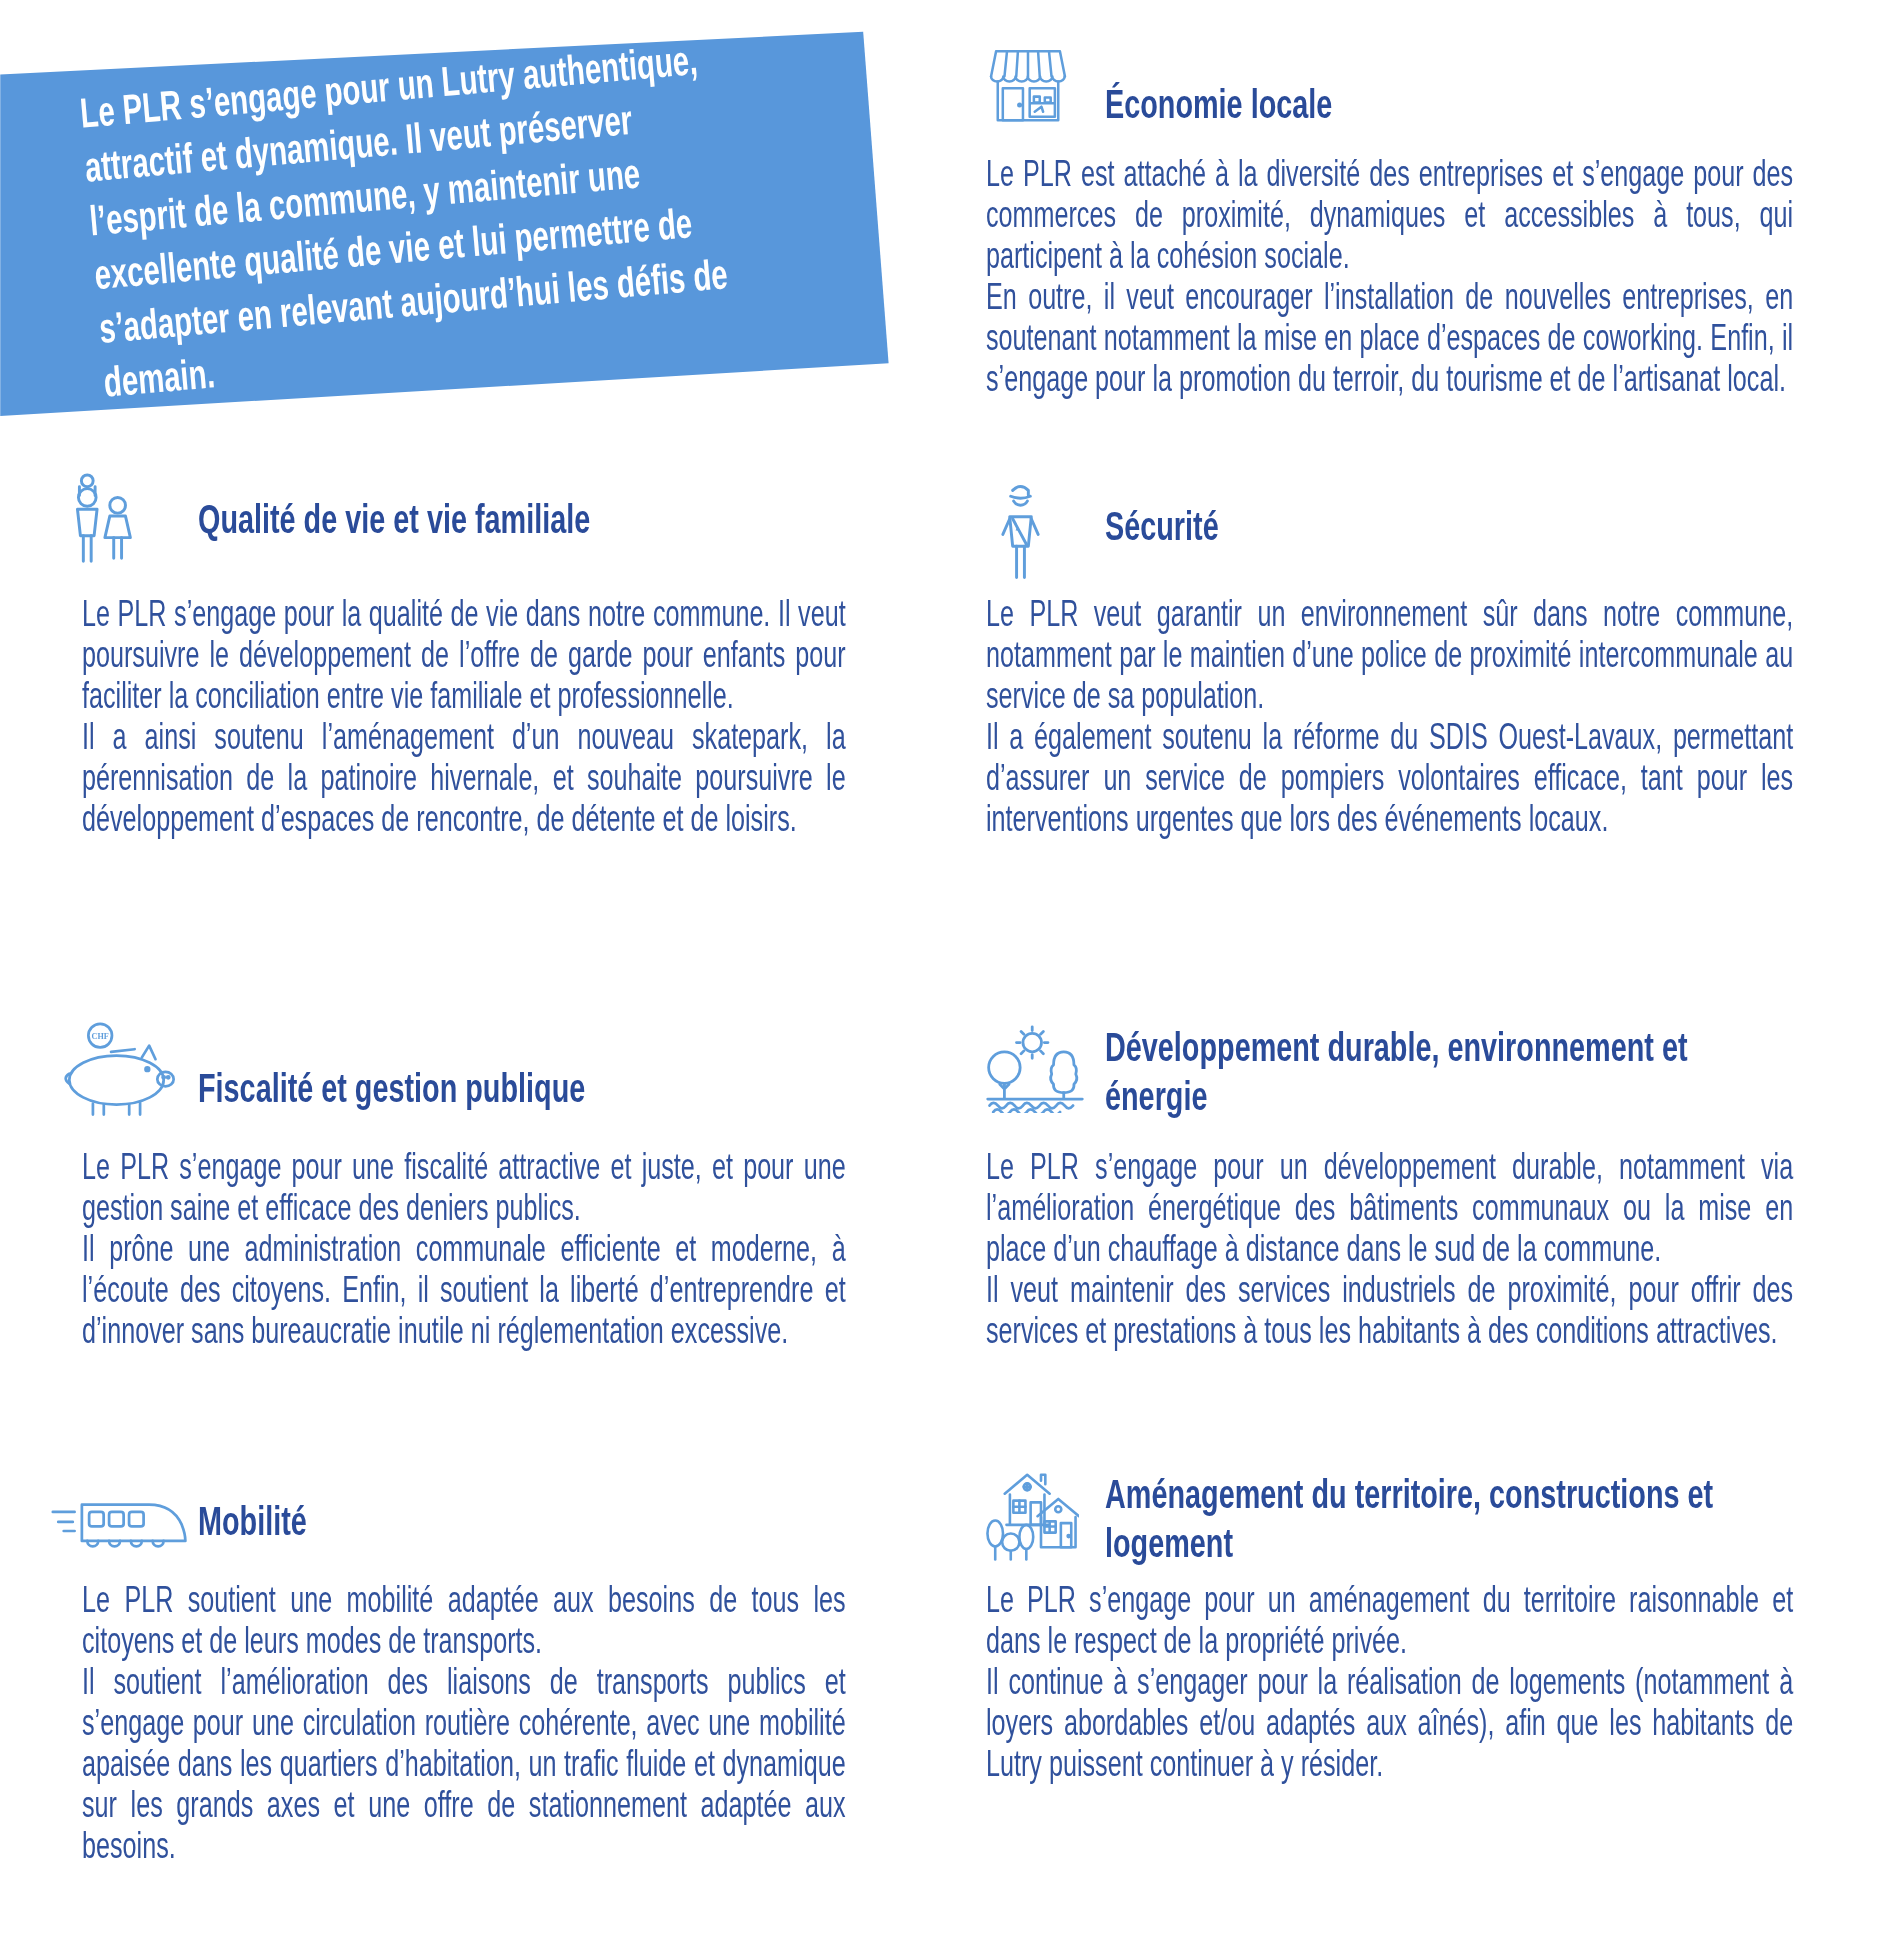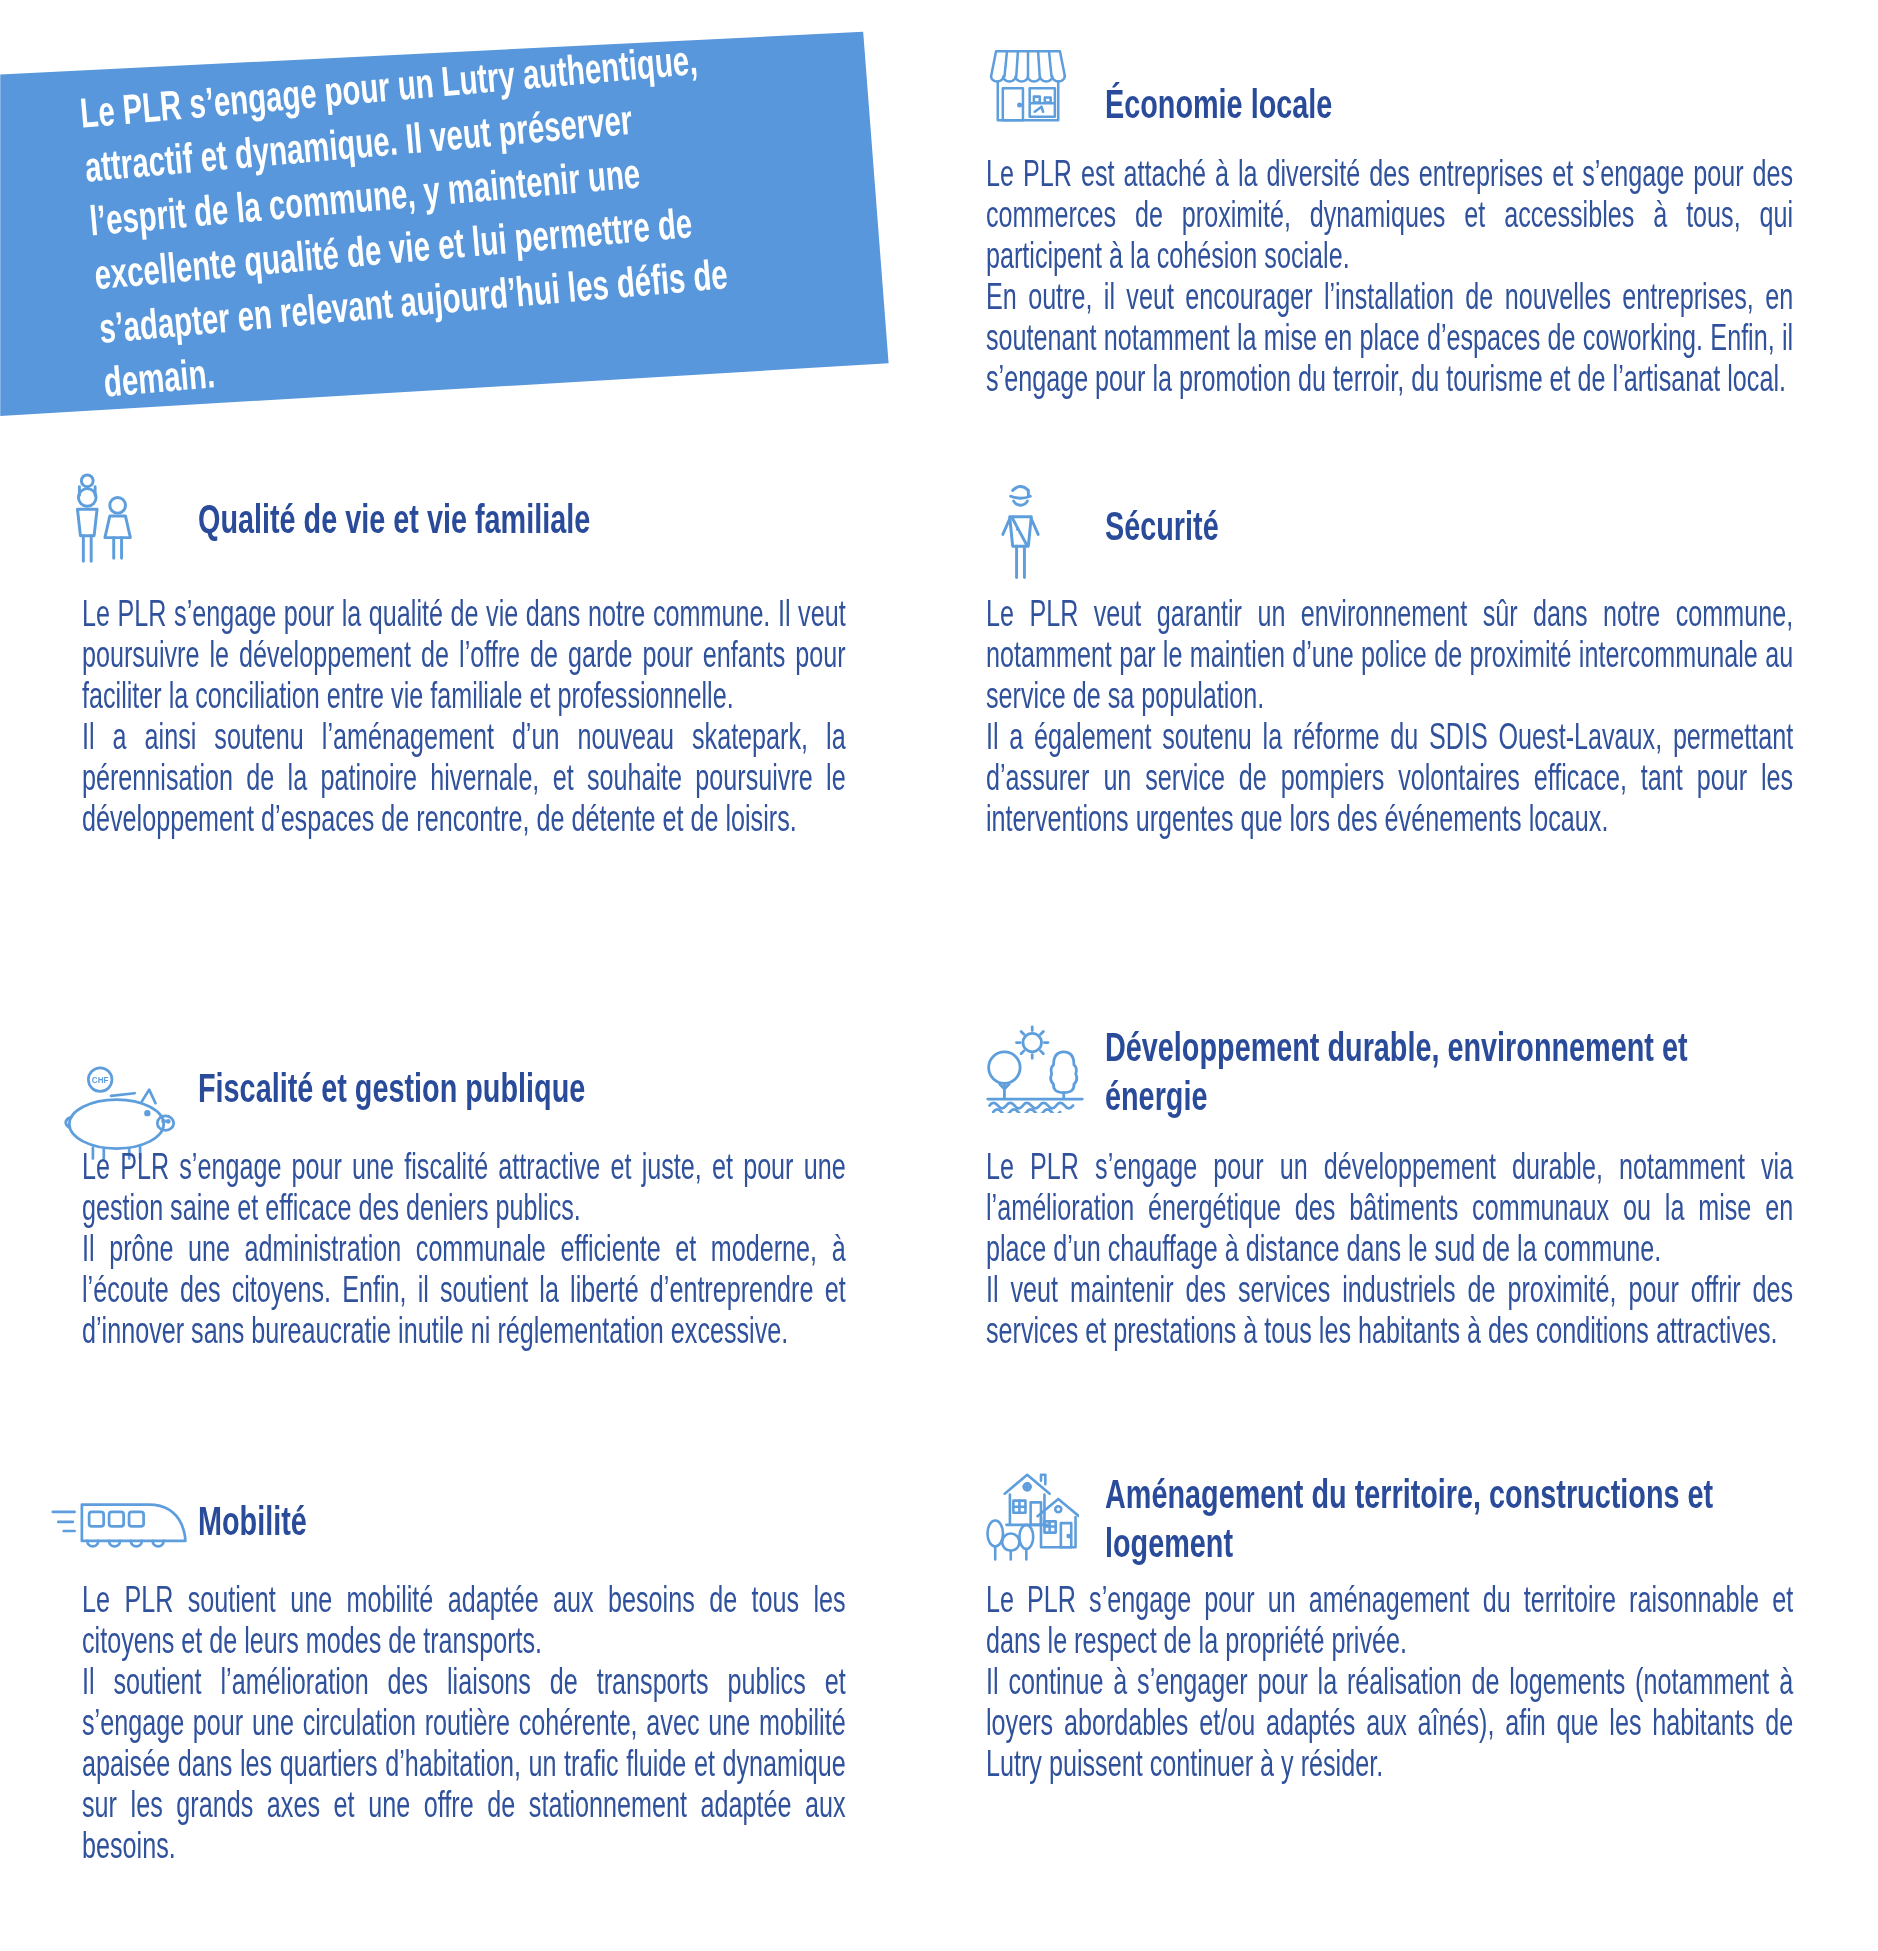--- a/index.html
+++ b/index.html
@@ -59,21 +59,21 @@
       <path d="M23,66 V92 M31,66 V92"></path>
       <circle cx="58" cy="35" r="8"></circle>
       <path d="M50,46 H66 L71,68 H45 Z"></path>
       <path d="M54,68 V89 M62,68 V89"></path>
     </svg>
   </div>
   <div class="title" style="left:198px;top:495px;">Qualité de vie et vie familiale</div>
   <div class="bodytext leftcol" style="left:82px;top:593px;">Le PLR s’engage pour la qualité de vie dans notre commune. Il veut poursuivre le développement de l’offre de garde pour enfants pour faciliter la conciliation entre vie familiale et professionnelle.
 Il a ainsi soutenu l’aménagement d’un nouveau skatepark, la pérennisation de la patinoire hivernale, et souhaite poursuivre le développement d’espaces de rencontre, de détente et de loisirs.</div>
 
-  <div class="icon" style="left:53px;top:1064px;">
+  <div class="icon" style="left:53px;top:1020px;font-family:Liberation Serif, serif;">
     <svg width="127" height="102" viewBox="0 0 140 110">
       <circle cx="52" cy="16" r="13"></circle>
       <text x="52" y="20" text-anchor="middle" font-size="9" font-weight="bold" fill="#5F9EDC" stroke="none">CHF</text>
       <path d="M64,34 L90,31"></path>
       <ellipse cx="70" cy="65" rx="52" ry="27"></ellipse>
       <path d="M98,40 L106,27 L113,42"></path>
       <circle cx="104" cy="53" r="2" fill="#5F9EDC"></circle>
       <ellipse cx="124" cy="64" rx="9" ry="8"></ellipse>
       <circle cx="122" cy="62" r="1.2" fill="#5F9EDC"></circle>
       <circle cx="127" cy="62" r="1.2" fill="#5F9EDC"></circle>

